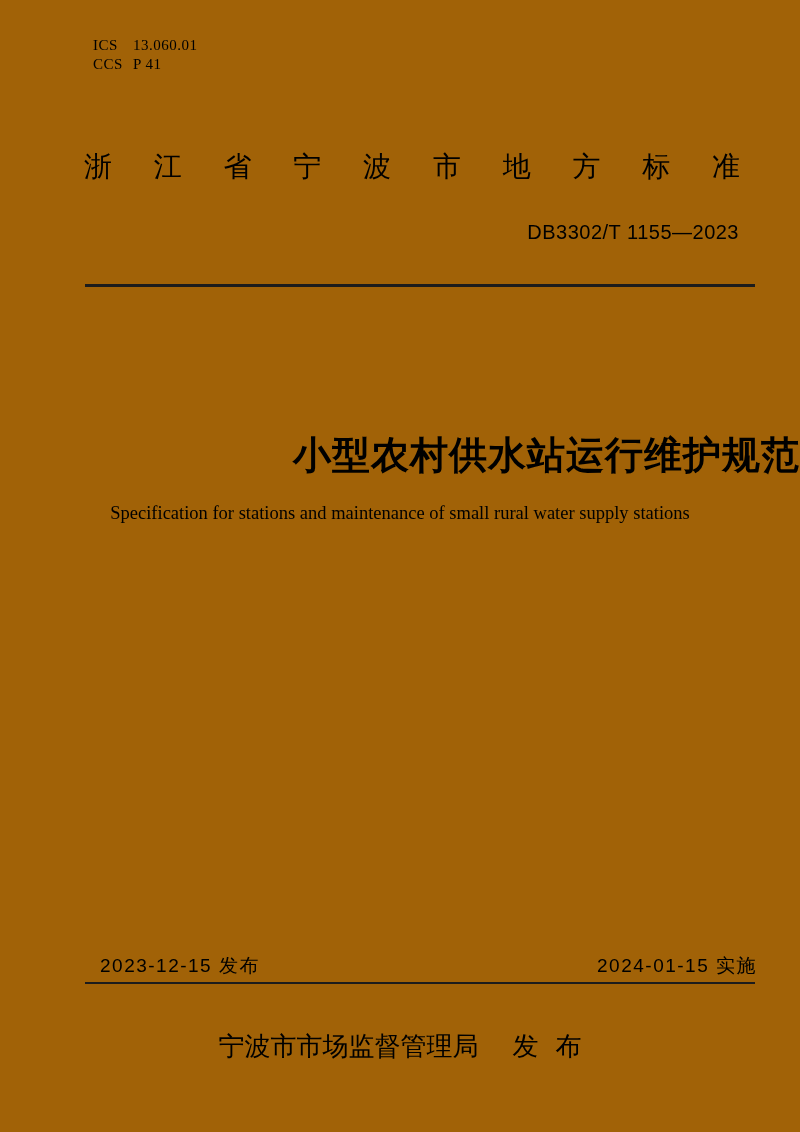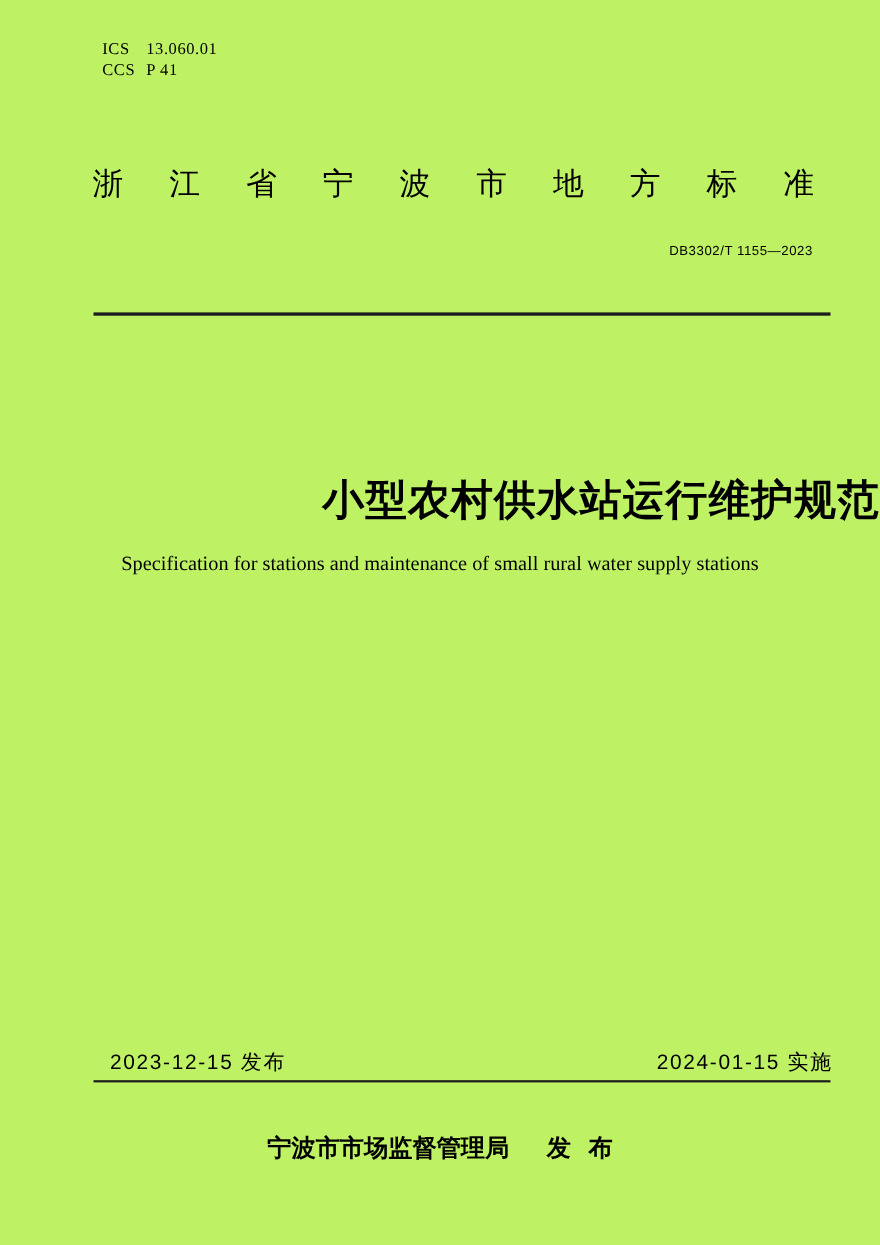--- a/index.html
+++ b/index.html
@@ -4,21 +4,21 @@
 <style>
   html, body {
     margin: 0;
     padding: 0;
     background: #ffffff;
   }
   .page {
     position: relative;
     width: 800px;
     height: 1132px;
-    background: #bef264;
+    background: #a16207;
     color: #000000;
     font-family: "Liberation Sans", sans-serif;
     overflow: hidden;
   }
 
   
   .ics-block {
     position: absolute;
     left: 93px;
     top: 36px;
@@ -64,21 +64,21 @@
     line-height: 1.05;
     text-align: justify;
     text-align-last: justify;
     white-space: normal;
   }
 
   .std-number {
     position: absolute;
     top: 221px;
     right: 61px;
-    font-size: 12px;
+    font-size: 20px;
     letter-spacing: 0.5px;
     white-space: nowrap;
   }
 
   .rule {
     position: absolute;
     left: 85px;
     width: 670px;
     background: #1c1c1c;
   }
@@ -119,22 +119,22 @@
     letter-spacing: 1.5px;
     white-space: nowrap;
   }
 
   .publisher {
     position: absolute;
     left: 0;
     top: 1029px;
     width: 100%;
     text-align: center;
-    font-size: 22px;
-    font-weight: bold;
+    font-size: 26px;
+    font-weight: normal;
     white-space: nowrap;
   }
   .publish-action {
     margin-left: 34px;
     word-spacing: 10px;
   }
 </style>
 </head>
 <body>
 

